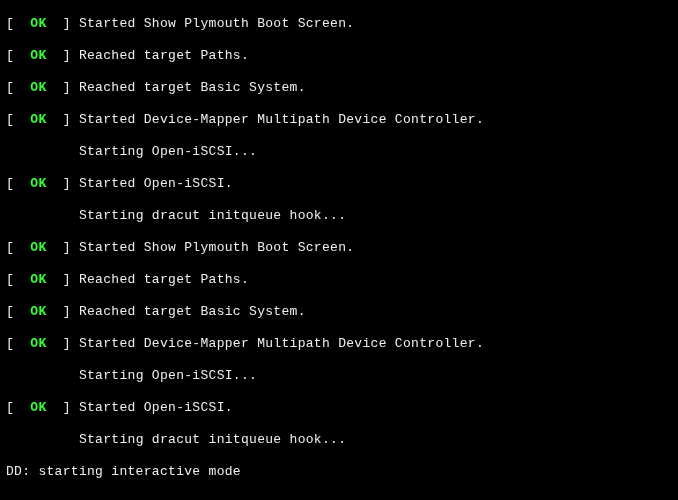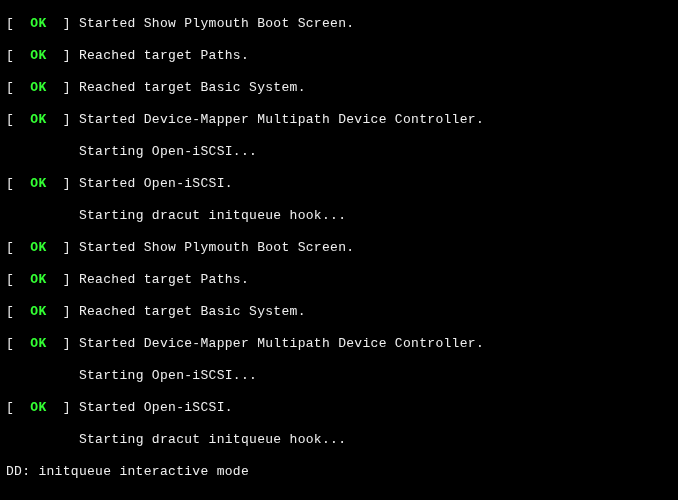--- a/index.html
+++ b/index.html
@@ -39,21 +39,21 @@
 <span class="line">         <span>Starting Open-iSCSI...</span></span>
 <span class="line">[  <span class="ok">OK</span>  ] <span>Started Open-iSCSI.</span></span>
 <span class="line">         <span>Starting dracut initqueue hook...</span></span>
 <span class="line">[  <span class="ok">OK</span>  ] <span>Started Show Plymouth Boot Screen.</span></span>
 <span class="line">[  <span class="ok">OK</span>  ] <span>Reached target Paths.</span></span>
 <span class="line">[  <span class="ok">OK</span>  ] <span>Reached target Basic System.</span></span>
 <span class="line">[  <span class="ok">OK</span>  ] <span>Started Device-Mapper Multipath Device Controller.</span></span>
 <span class="line">         <span>Starting Open-iSCSI...</span></span>
 <span class="line">[  <span class="ok">OK</span>  ] <span>Started Open-iSCSI.</span></span>
 <span class="line">         <span>Starting dracut initqueue hook...</span></span>
-<span class="line">DD: initqueue interactive mode</span>
+<span class="line">DD: starting interactive mode</span>
 <span class="line"> </span>
 
 
 
 
 
 
 
 
 

